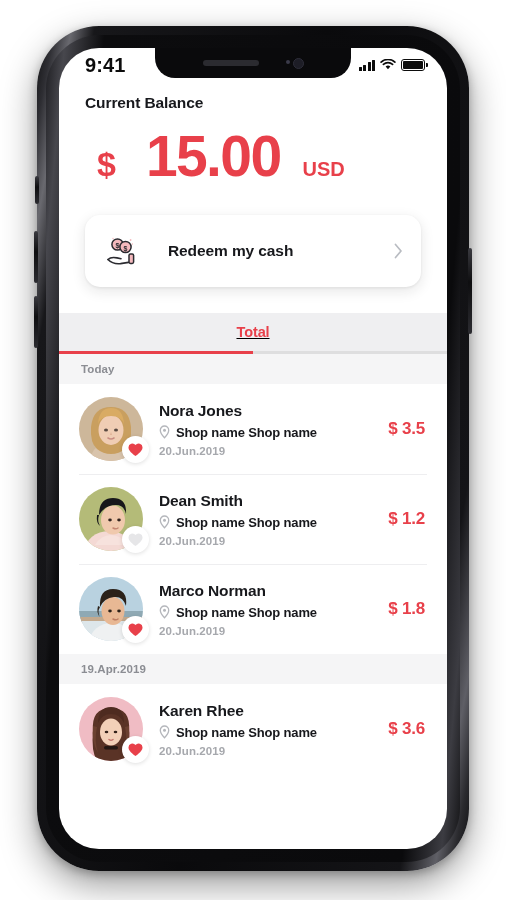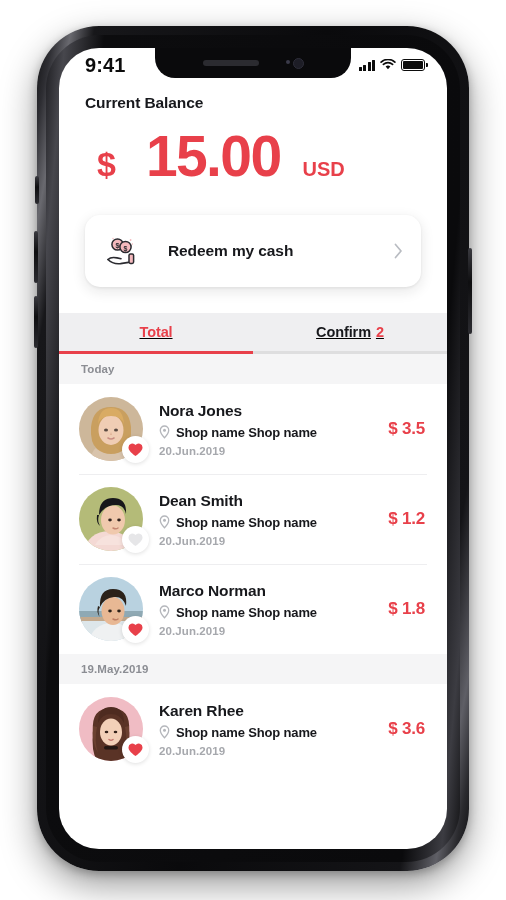--- a/index.html
+++ b/index.html
@@ -302,24 +302,20 @@
           </svg>
         </span>
       </div>
     </div>
 
     <div id="tabs-section">
       <div id="tabs">
         <div class="tab active">
           <span>Total</span>
         </div>
-        <div class="tab inactive">
-          <span>Confirm</span>
-          <span class="tab-count">2</span>
-        </div>
       </div>
       <div id="tab-underline">
         <div id="tab-underline-active"></div>
         <div id="tab-underline-rest"></div>
       </div>
     </div>
 
     <div id="txn-list">
 
       <div class="section-header">Today</div>
@@ -424,21 +420,21 @@
               <path d="M5.5 1 a4.2 4.2 0 0 1 4.2 4.2 c0 3.1-4.2 7.6-4.2 7.6 S1.3 8.3 1.3 5.2 A4.2 4.2 0 0 1 5.5 1z" fill="none" stroke="#b4b6bb" stroke-width="1.3"></path>
               <circle cx="5.5" cy="5.2" r="1.5" fill="#b4b6bb"></circle>
             </svg>
             <span class="txn-shop">Shop name Shop name</span>
           </div>
           <div class="txn-date">20.Jun.2019</div>
         </div>
         <div class="txn-amount">$ 1.8</div>
       </div>
 
-      <div class="section-header">19.May.2019</div>
+      <div class="section-header">19.Apr.2019</div>
 
       <div class="txn-row">
         <div class="avatar-wrap">
           <div class="avatar">
             <svg width="64" height="64" viewBox="0 0 64 64">
               <rect width="64" height="64" fill="#f0bcc4"></rect>
               <path d="M14 34 q-2-23 18-23 q20 0 18 23 q2 20-4 30 h-28 q-6-10-4-30z" fill="#5a3326"></path>
               <ellipse cx="32" cy="35" rx="11" ry="13.5" fill="#f3d0b8"></ellipse>
               <path d="M19 26 q0-16 13-16 q13 0 13 16 q-4-9-13-9 q-9 0-13 9z" fill="#4e2b20"></path>
               <path d="M18 30 q-3 14 1 26 q-7-12-5-27z" fill="#6b4030"></path>

